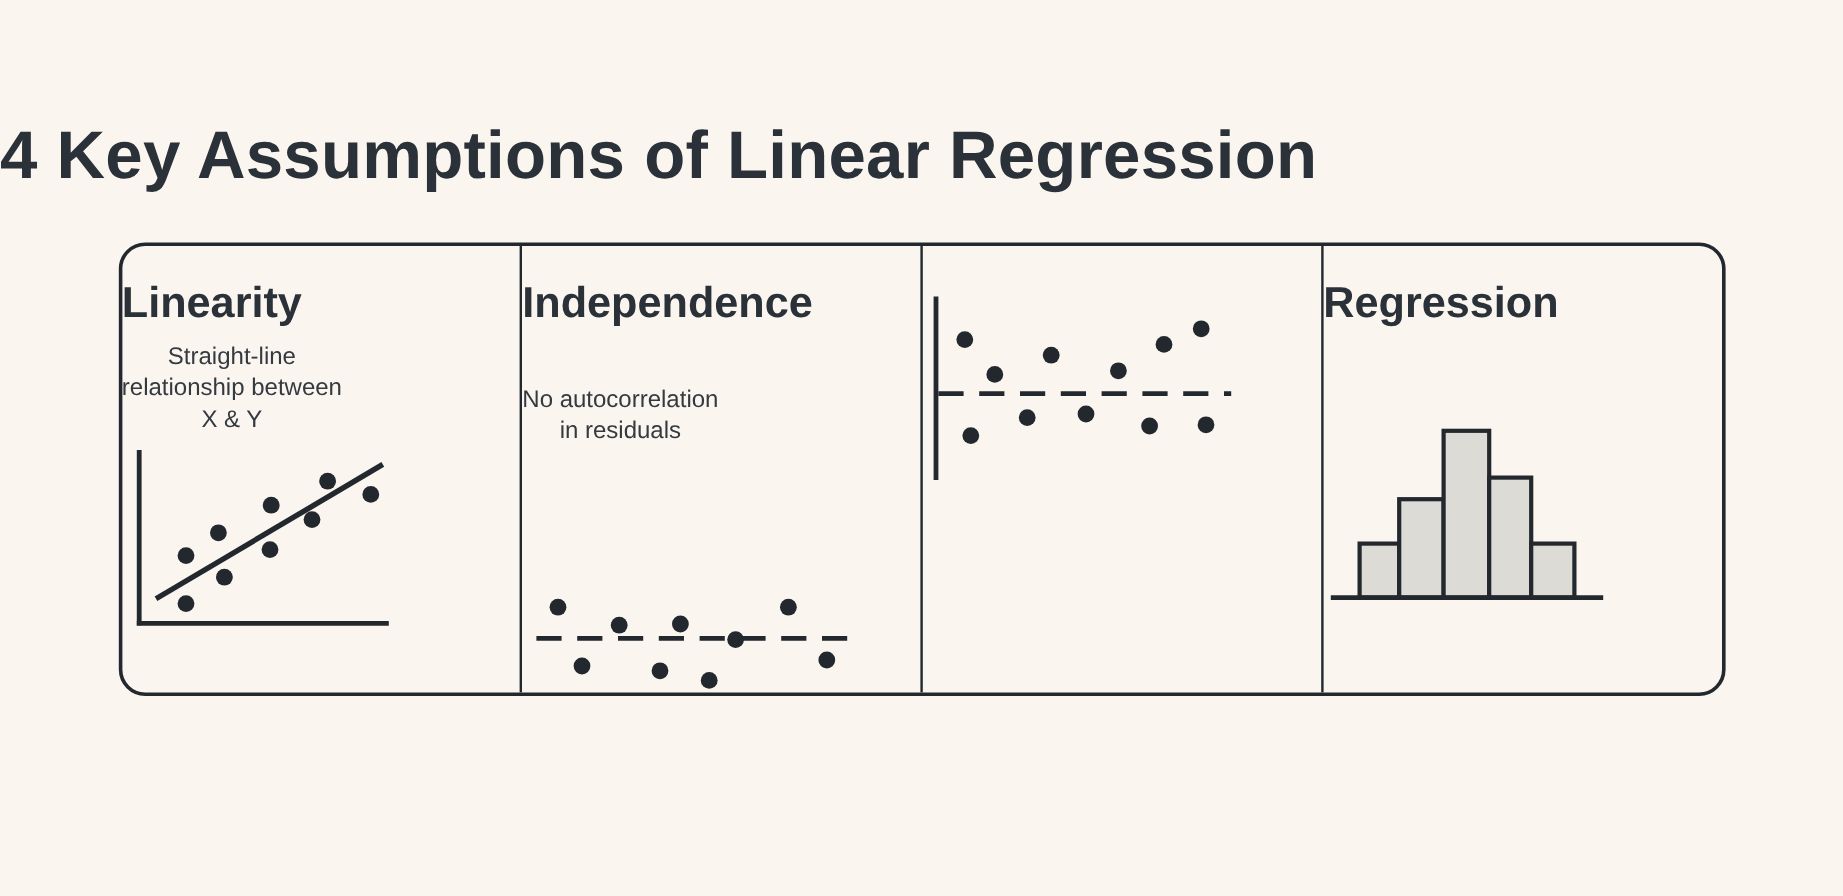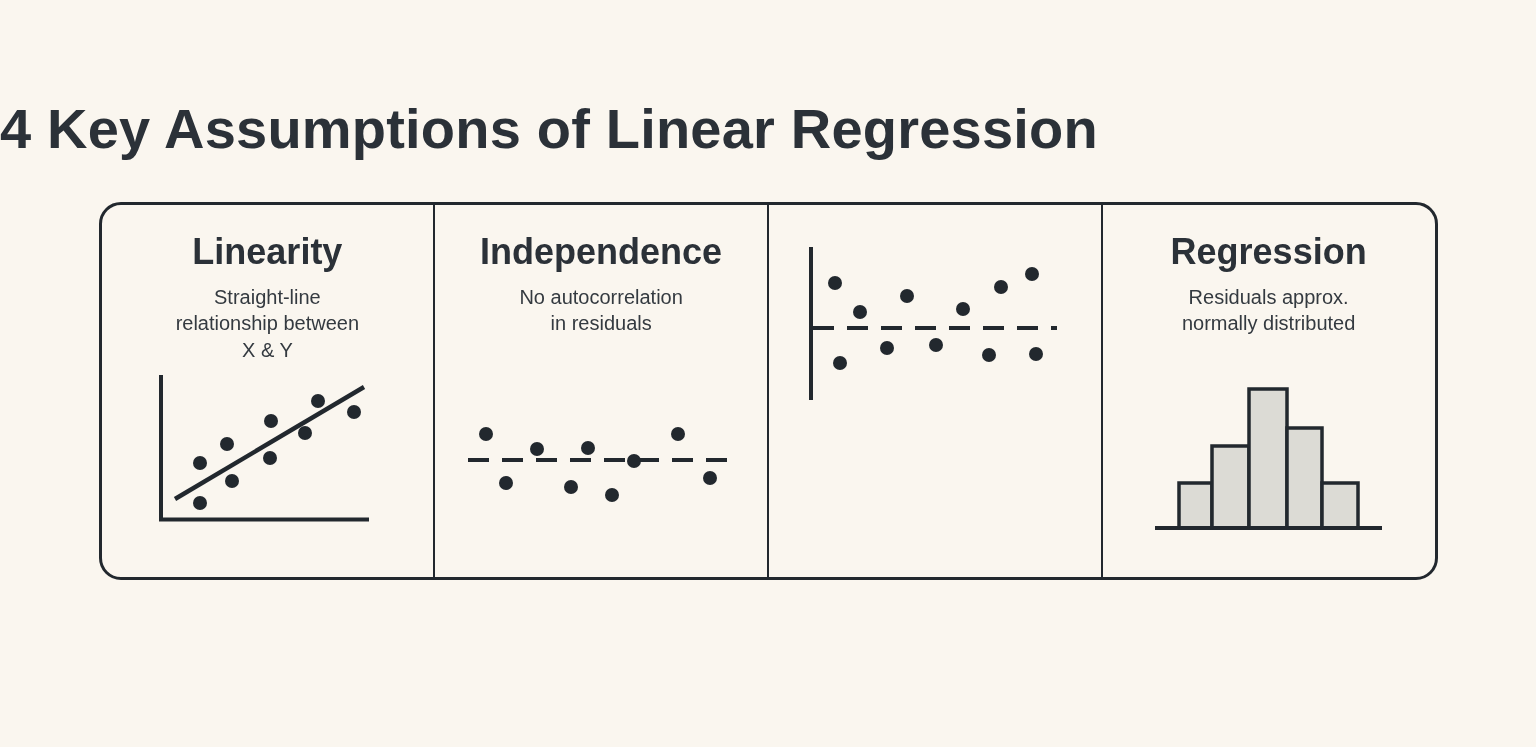--- a/index.html
+++ b/index.html
@@ -29,24 +29,24 @@
     margin:41px auto 0;
     border:3px solid var(--ink);
     border-radius:22px;
     display:flex;
     background:var(--bg);
   }
   .panel{
     flex:1 1 0;
     display:flex;
     flex-direction:column;
-    align-items:center;
+    align-items:flex-start;
     min-width:0;
   }
-  .panel + .panel{border-left:2.5px solid var(--ink);}
+  .panel + .panel{border-left:2.5px solid var(--ink);gap:36px;}
   .panel-heading{
     margin:28px 0 0;
     font-size:36px;
     line-height:1.05;
     font-weight:700;
     color:var(--heading);
     white-space:nowrap;
   }
   .panel-desc{
     margin:13px 0 0;
@@ -123,22 +123,20 @@
           <circle cx="163" cy="66" r="7" fill="#22282e"></circle>
           <circle cx="189" cy="112" r="7" fill="#22282e"></circle>
           <circle cx="201" cy="44" r="7" fill="#22282e"></circle>
           <circle cx="232" cy="31" r="7" fill="#22282e"></circle>
           <circle cx="236" cy="111" r="7" fill="#22282e"></circle>
         </svg>
     </section>
 
     <section class="panel">
       <h2 class="panel-heading">Regression</h2>
-      <p class="panel-desc">Residuals approx.
-normally distributed</p>
       <svg class="fig fig-normality" viewBox="0 0 240 150" width="240" height="150">
           <rect x="30" y="101" width="33" height="45" fill="#dcdbd5" stroke="#22282e" stroke-width="3.5"></rect>
           <rect x="63" y="64" width="37" height="82" fill="#dcdbd5" stroke="#22282e" stroke-width="3.5"></rect>
           <rect x="100" y="7" width="38" height="139" fill="#dcdbd5" stroke="#22282e" stroke-width="3.5"></rect>
           <rect x="138" y="46" width="35" height="100" fill="#dcdbd5" stroke="#22282e" stroke-width="3.5"></rect>
           <rect x="173" y="101" width="36" height="45" fill="#dcdbd5" stroke="#22282e" stroke-width="3.5"></rect>
           <line x1="6" y1="146" x2="233" y2="146" stroke="#22282e" stroke-width="4"></line>
         </svg>
     </section>
 

